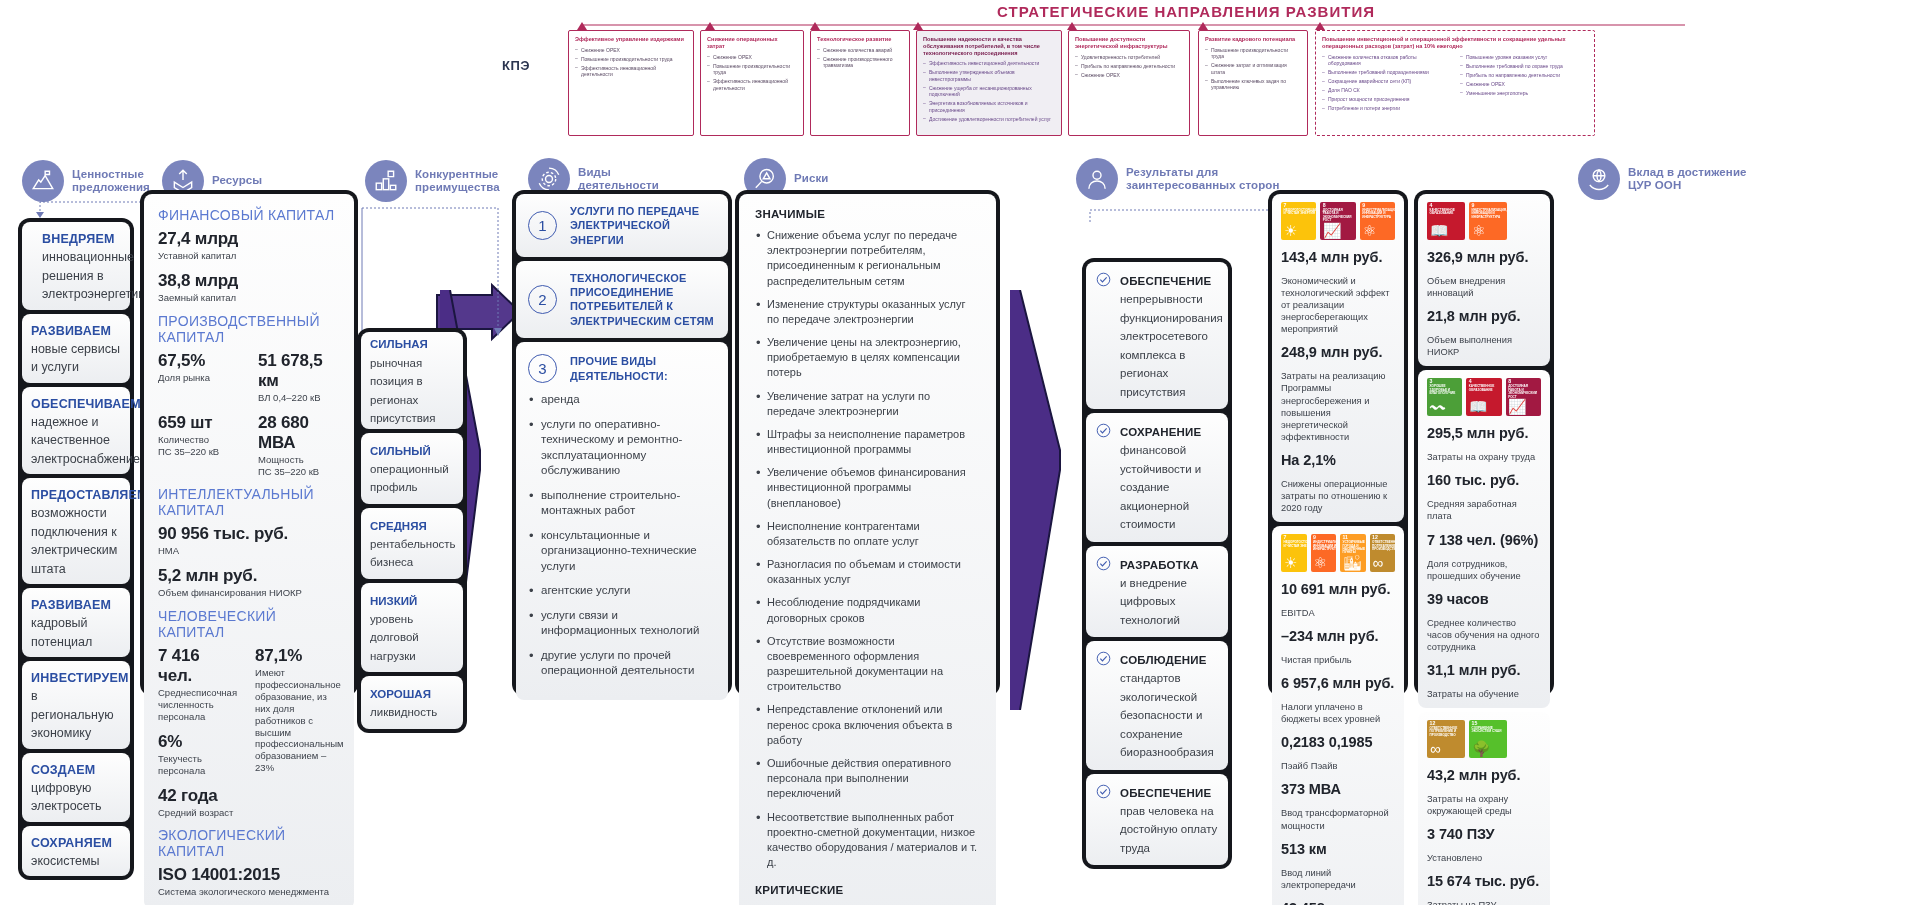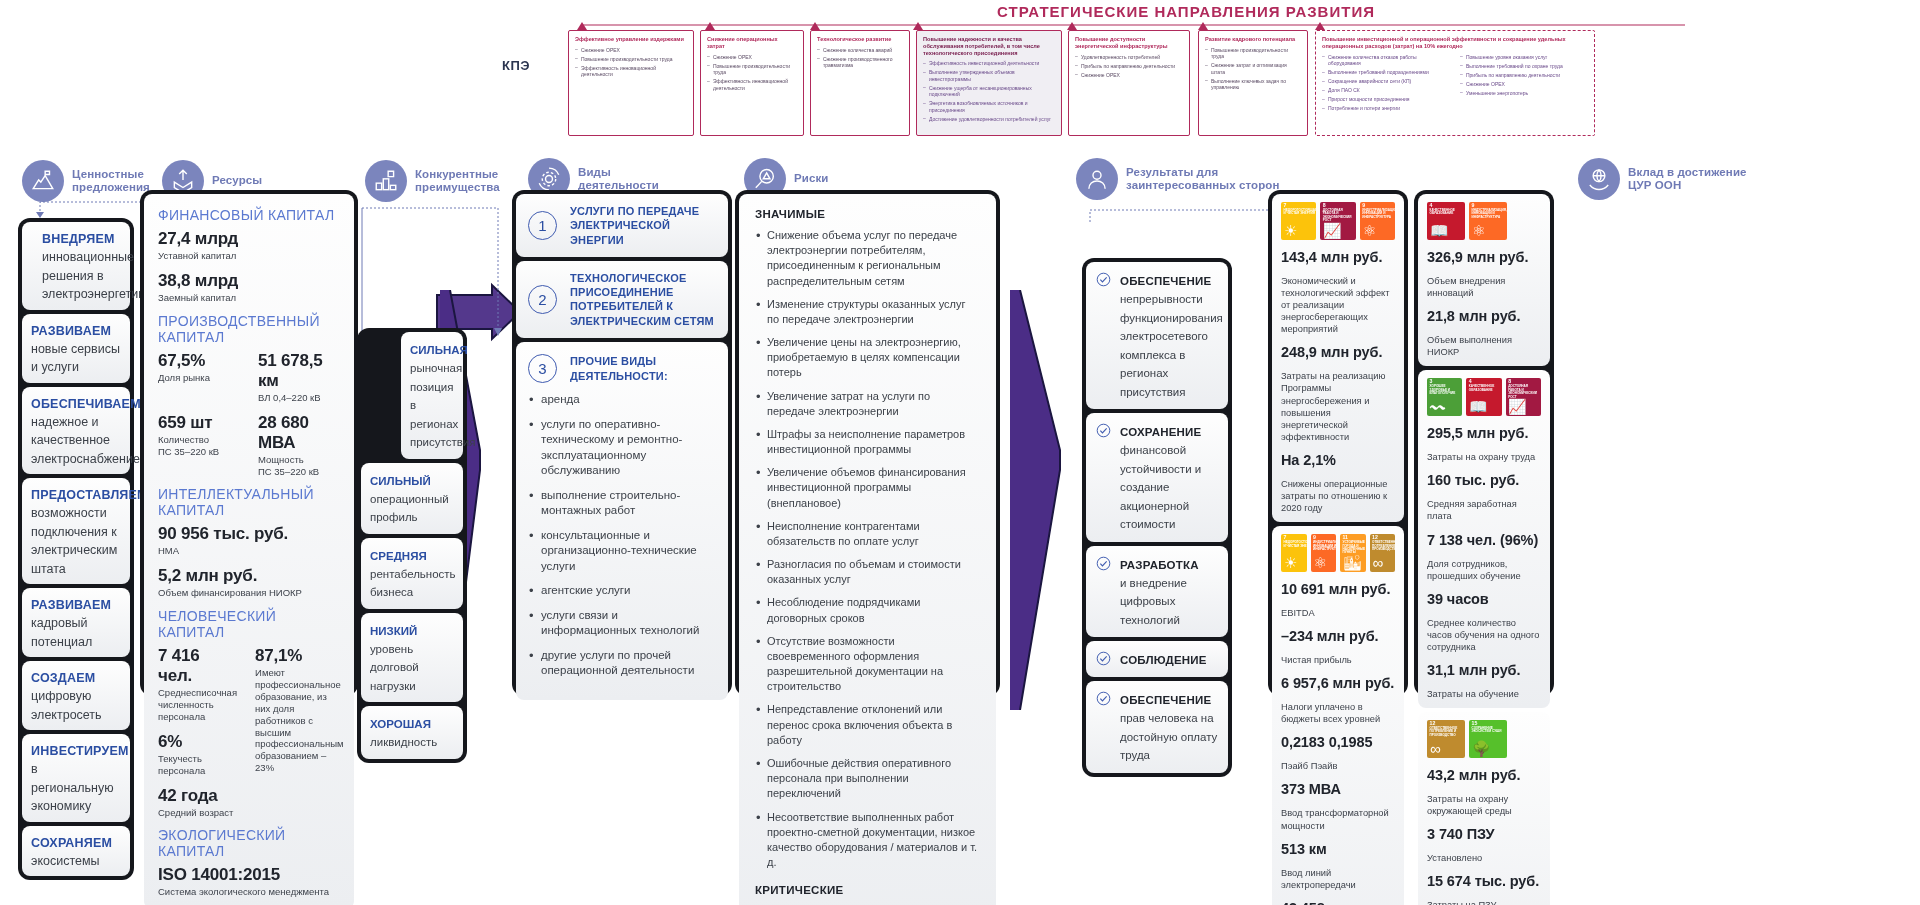--- a/index.html
+++ b/index.html
@@ -364,26 +364,26 @@
     </div>
     <div class="card vp-item" style="padding:7px 9px;">
       <span class="vp-strong">ПРЕДОСТАВЛЯЕМ</span><br>
       <span class="vp-rest">возможности подключения к электрическим штата</span>
     </div>
     <div class="card vp-item" style="padding:7px 9px;">
       <span class="vp-strong">РАЗВИВАЕМ</span><br>
       <span class="vp-rest">кадровый потенциал</span>
     </div>
     <div class="card vp-item" style="padding:7px 9px;">
+      <span class="vp-strong">ИНВЕСТИРУЕМ</span><br>
+      <span class="vp-rest">в региональную экономику</span>
+    </div>
+    <div class="card vp-item" style="padding:7px 9px;">
       <span class="vp-strong">СОЗДАЕМ</span><br>
       <span class="vp-rest">цифровую электросеть</span>
-    </div>
-    <div class="card vp-item" style="padding:7px 9px;">
-      <span class="vp-strong">ИНВЕСТИРУЕМ</span><br>
-      <span class="vp-rest">в региональную экономику</span>
     </div>
     <div class="card vp-item" style="padding:7px 9px;">
       <span class="vp-strong">СОХРАНЯЕМ</span><br>
       <span class="vp-rest">экосистемы</span>
     </div>
   </div>
 
   <div class="grp" style="position:absolute; left:140px; top:190px; width:218px; height:506px;">
     <div class="card" style="flex:1; padding:11px 14px;">
 
@@ -452,21 +452,21 @@
 
       <div class="res-title">ЭКОЛОГИЧЕСКИЙ КАПИТАЛ</div>
       <div>
         <div class="res-big">ISO 14001:2015</div>
         <div class="res-lbl">Система экологического менеджмента</div>
       </div>
     </div>
   </div>
 
   <div class="grp" style="position:absolute; left:357px; top:328px; width:110px;">
-    <div class="card" style="padding:8px 9px;margin-left:40px;">
+    <div class="card" style="padding:2px 9px;">
       <span class="ca-strong">СИЛЬНАЯ</span><span class="ca-rest"> рыночная позиция в регионах присутствия</span>
     </div>
     <div class="card" style="padding:8px 9px;">
       <span class="ca-strong">СИЛЬНЫЙ</span><br><span class="ca-rest">операционный профиль</span>
     </div>
     <div class="card" style="padding:8px 9px;">
       <span class="ca-strong">СРЕДНЯЯ</span><br><span class="ca-rest">рентабельность бизнеса</span>
     </div>
     <div class="card" style="padding:8px 9px;">
       <span class="ca-strong">НИЗКИЙ</span><br><span class="ca-rest">уровень долговой нагрузки</span>
@@ -571,20 +571,21 @@
       </div>
     </div>
     <div class="card" style="padding:9px 10px;">
       <div class="chk-row">
         <svg class="chk" viewBox="0 0 20 20">
             <circle cx="10" cy="10" r="8.4" fill="none" stroke="#3f5bb0" stroke-width="1.3"></circle>
             <path d="M5.8 10.2l2.8 2.9 5.6-6" fill="none" stroke="#3f5bb0" stroke-width="1.5"></path>
           </svg>
         <div>
           <span class="res-strong">СОБЛЮДЕНИЕ</span><br>
+          <span class="res-norm">стандартов экологической безопасности и сохранение биоразнообразия</span>
         </div>
       </div>
     </div>
     <div class="card" style="padding:9px 10px;">
       <div class="chk-row">
         <svg class="chk" viewBox="0 0 20 20">
             <circle cx="10" cy="10" r="8.4" fill="none" stroke="#3f5bb0" stroke-width="1.3"></circle>
             <path d="M5.8 10.2l2.8 2.9 5.6-6" fill="none" stroke="#3f5bb0" stroke-width="1.5"></path>
           </svg>
         <div>

